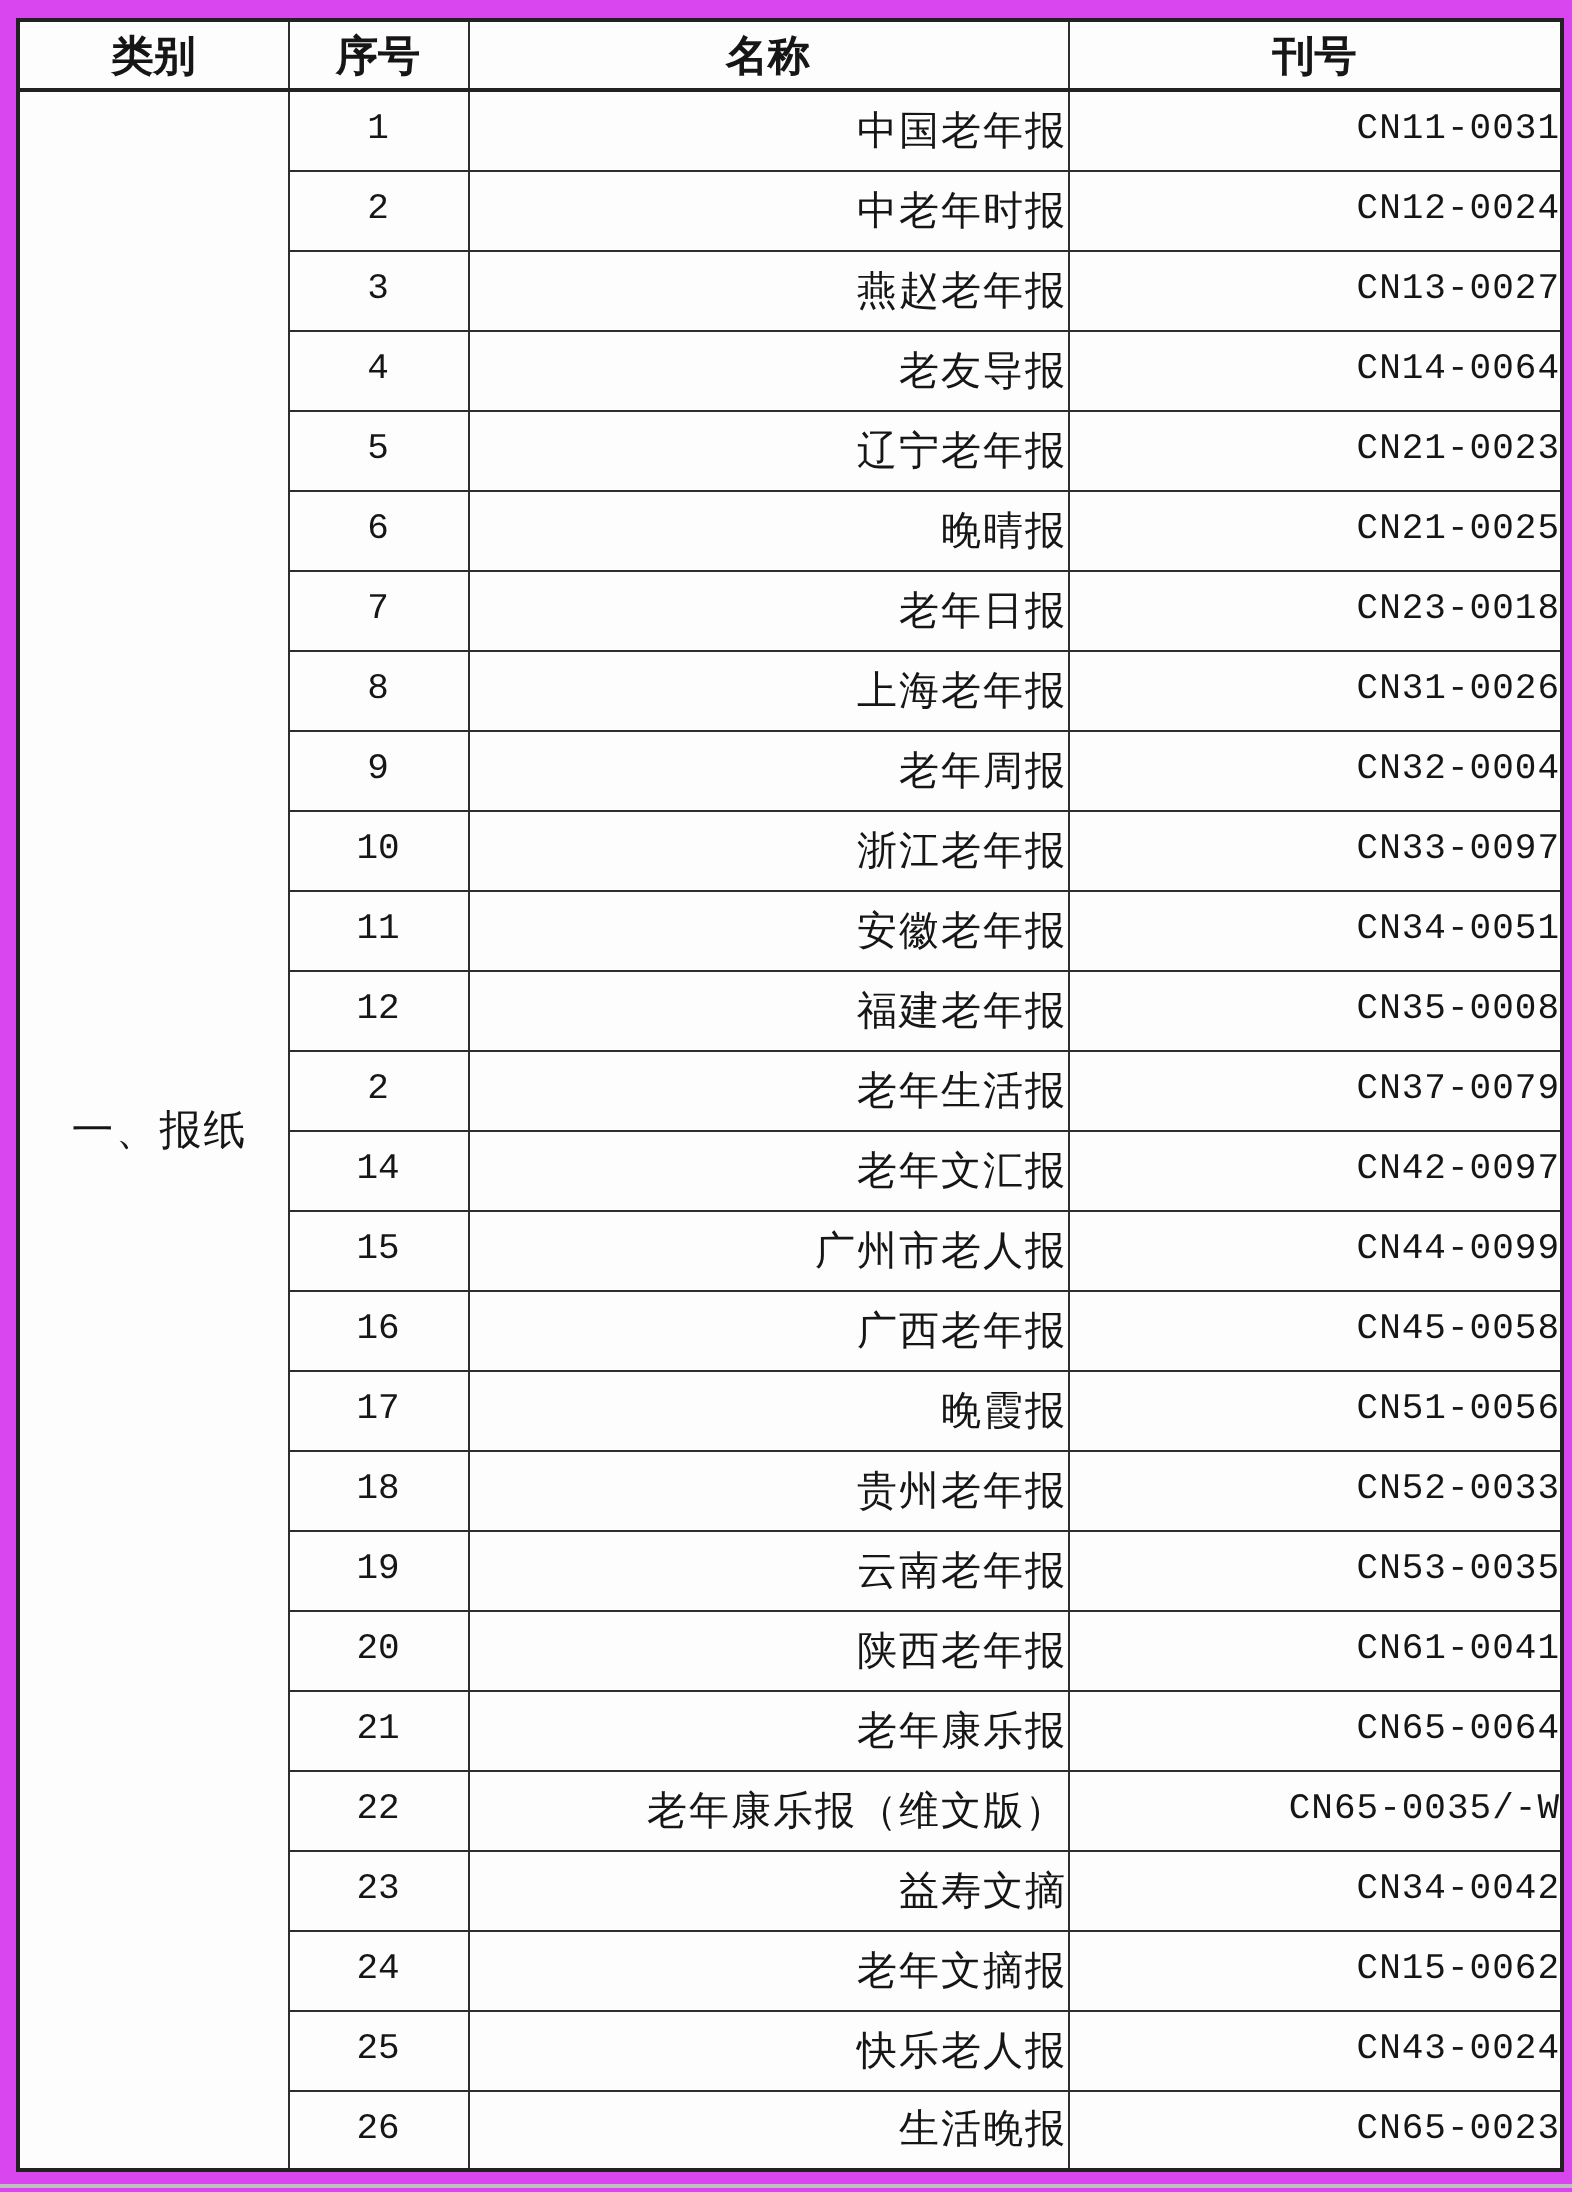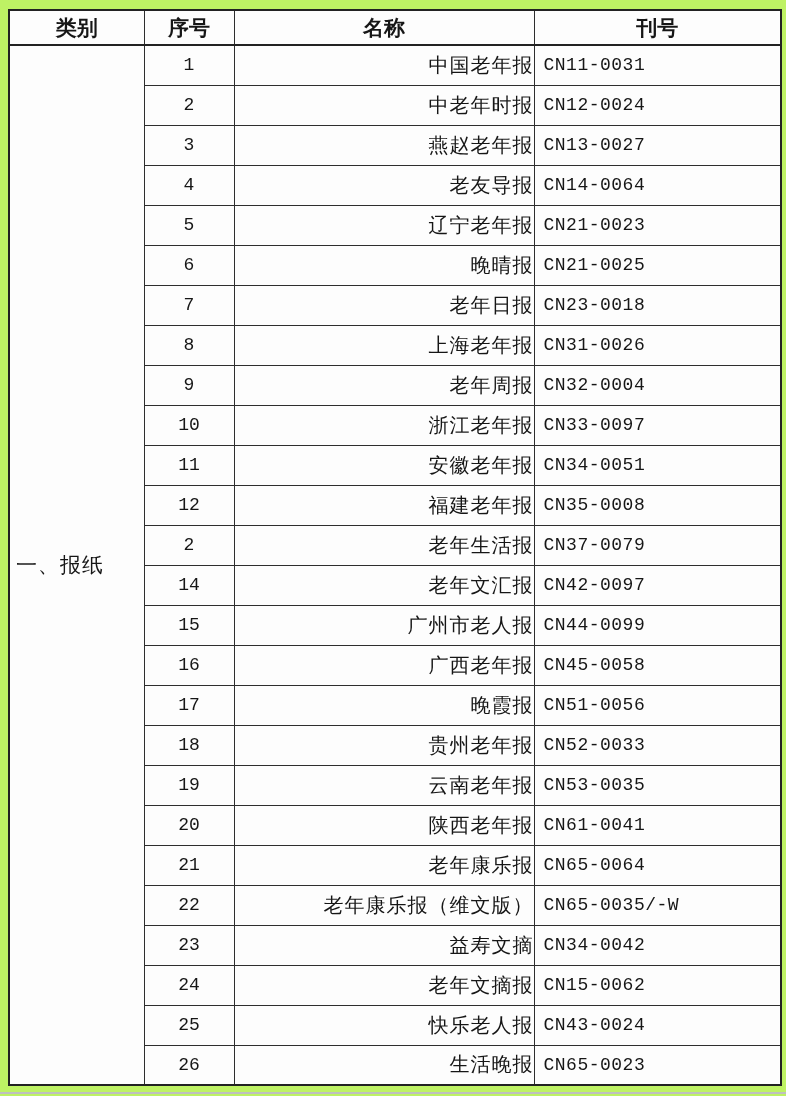--- a/index.html
+++ b/index.html
@@ -4,21 +4,21 @@
 <style>
   html, body {
     margin: 0;
     padding: 0;
     background: #ffffff;
   }
   .page {
     position: relative;
     width: 786px;
     height: 1096px;
-    background: #bef264;
+    background: #d946ef;
     overflow: hidden;
   }
   table.pub-table {
     position: absolute;
     left: 8px;
     top: 9px;
     width: 772px;
     border-collapse: collapse;
     table-layout: fixed;
     border: 2px solid #222222;
@@ -42,40 +42,40 @@
     font-size: 21px;
     text-align: center;
     border-bottom: 2px solid #222222;
   }
   .pub-table tbody tr {
     height: 40px;
   }
   td.cat {
     font-family: "Liberation Serif", "DejaVu Serif", serif;
     font-size: 21px;
-    text-align: left;
+    text-align: center;
     padding-left: 6px;
     letter-spacing: 1px;
   }
   td.idx {
     font-family: "Liberation Mono", "DejaVu Sans Mono", monospace;
     font-size: 18px;
     text-align: center;
   }
   td.name {
     font-family: "Liberation Serif", "DejaVu Serif", serif;
     font-size: 20px;
     text-align: right;
     padding-left: 14px;
     letter-spacing: 1px;
   }
   td.issue {
     font-family: "Liberation Mono", "DejaVu Sans Mono", monospace;
     font-size: 18px;
-    text-align: left;
+    text-align: right;
     padding-left: 9px;
     letter-spacing: 0.5px;
   }
   .page-break-line {
     position: absolute;
     left: 0;
     width: 786px;
     top: 1092px;
     height: 2px;
     background: #bfbfbf;

